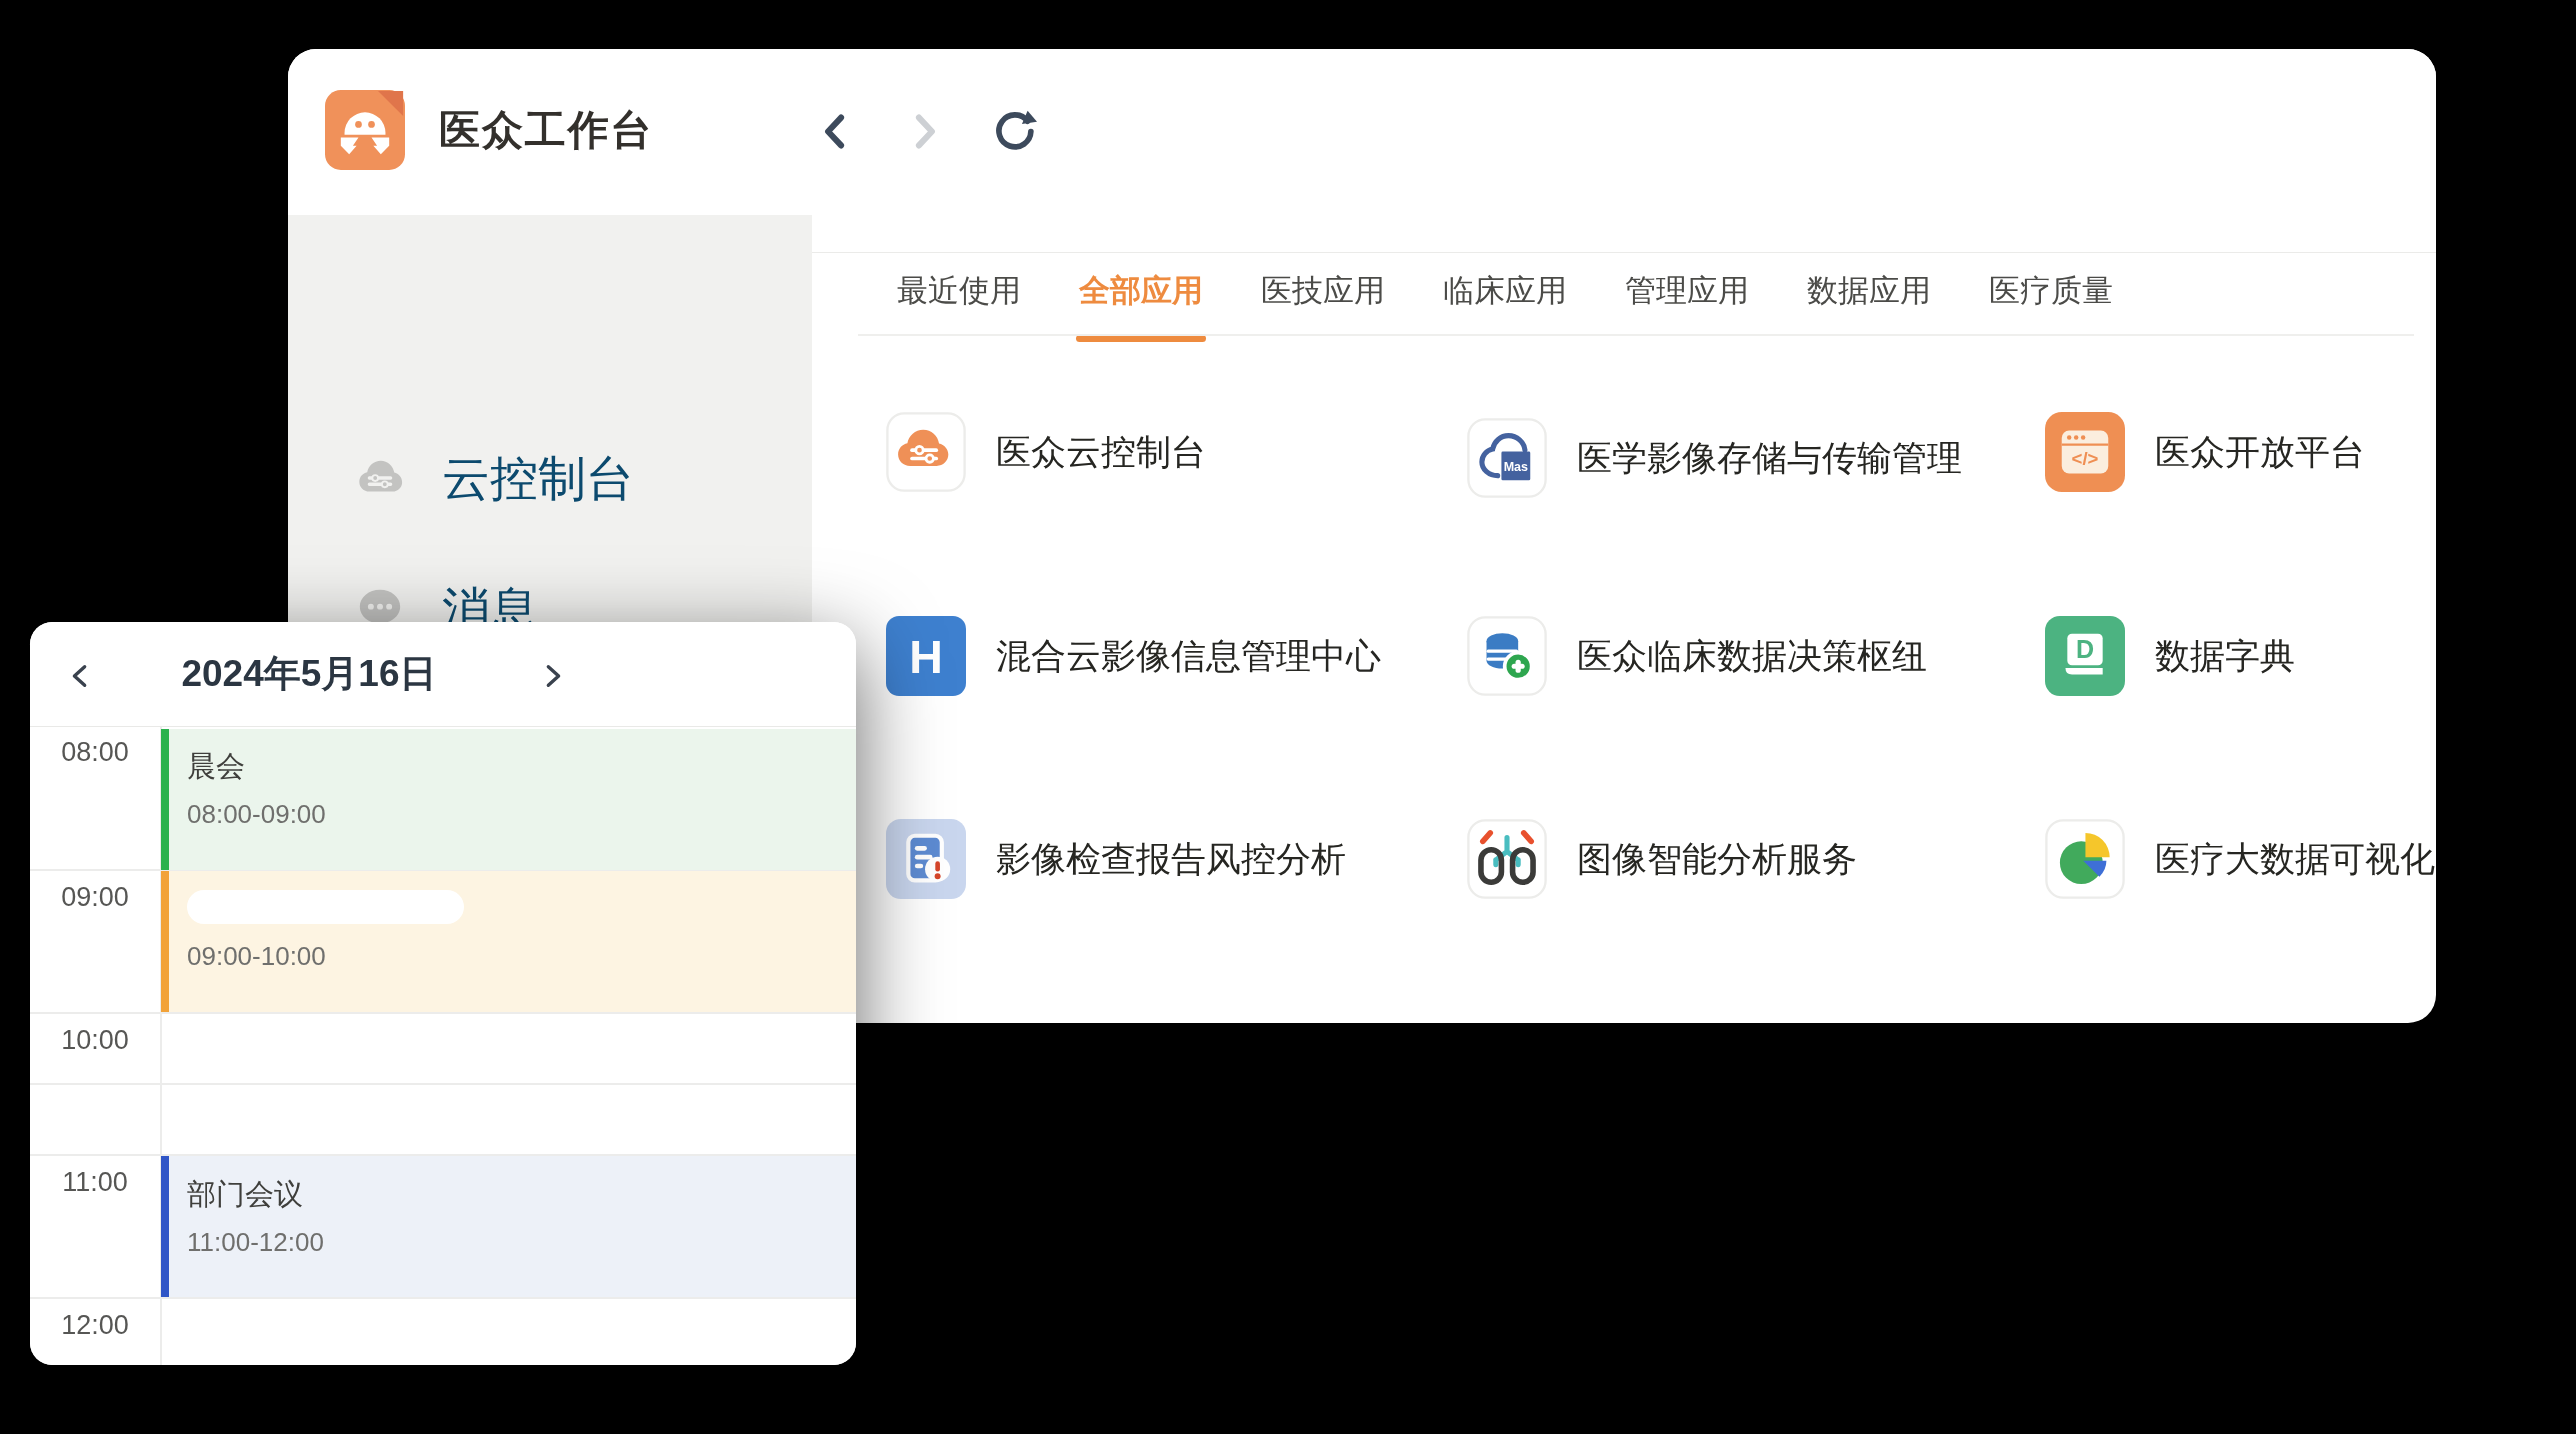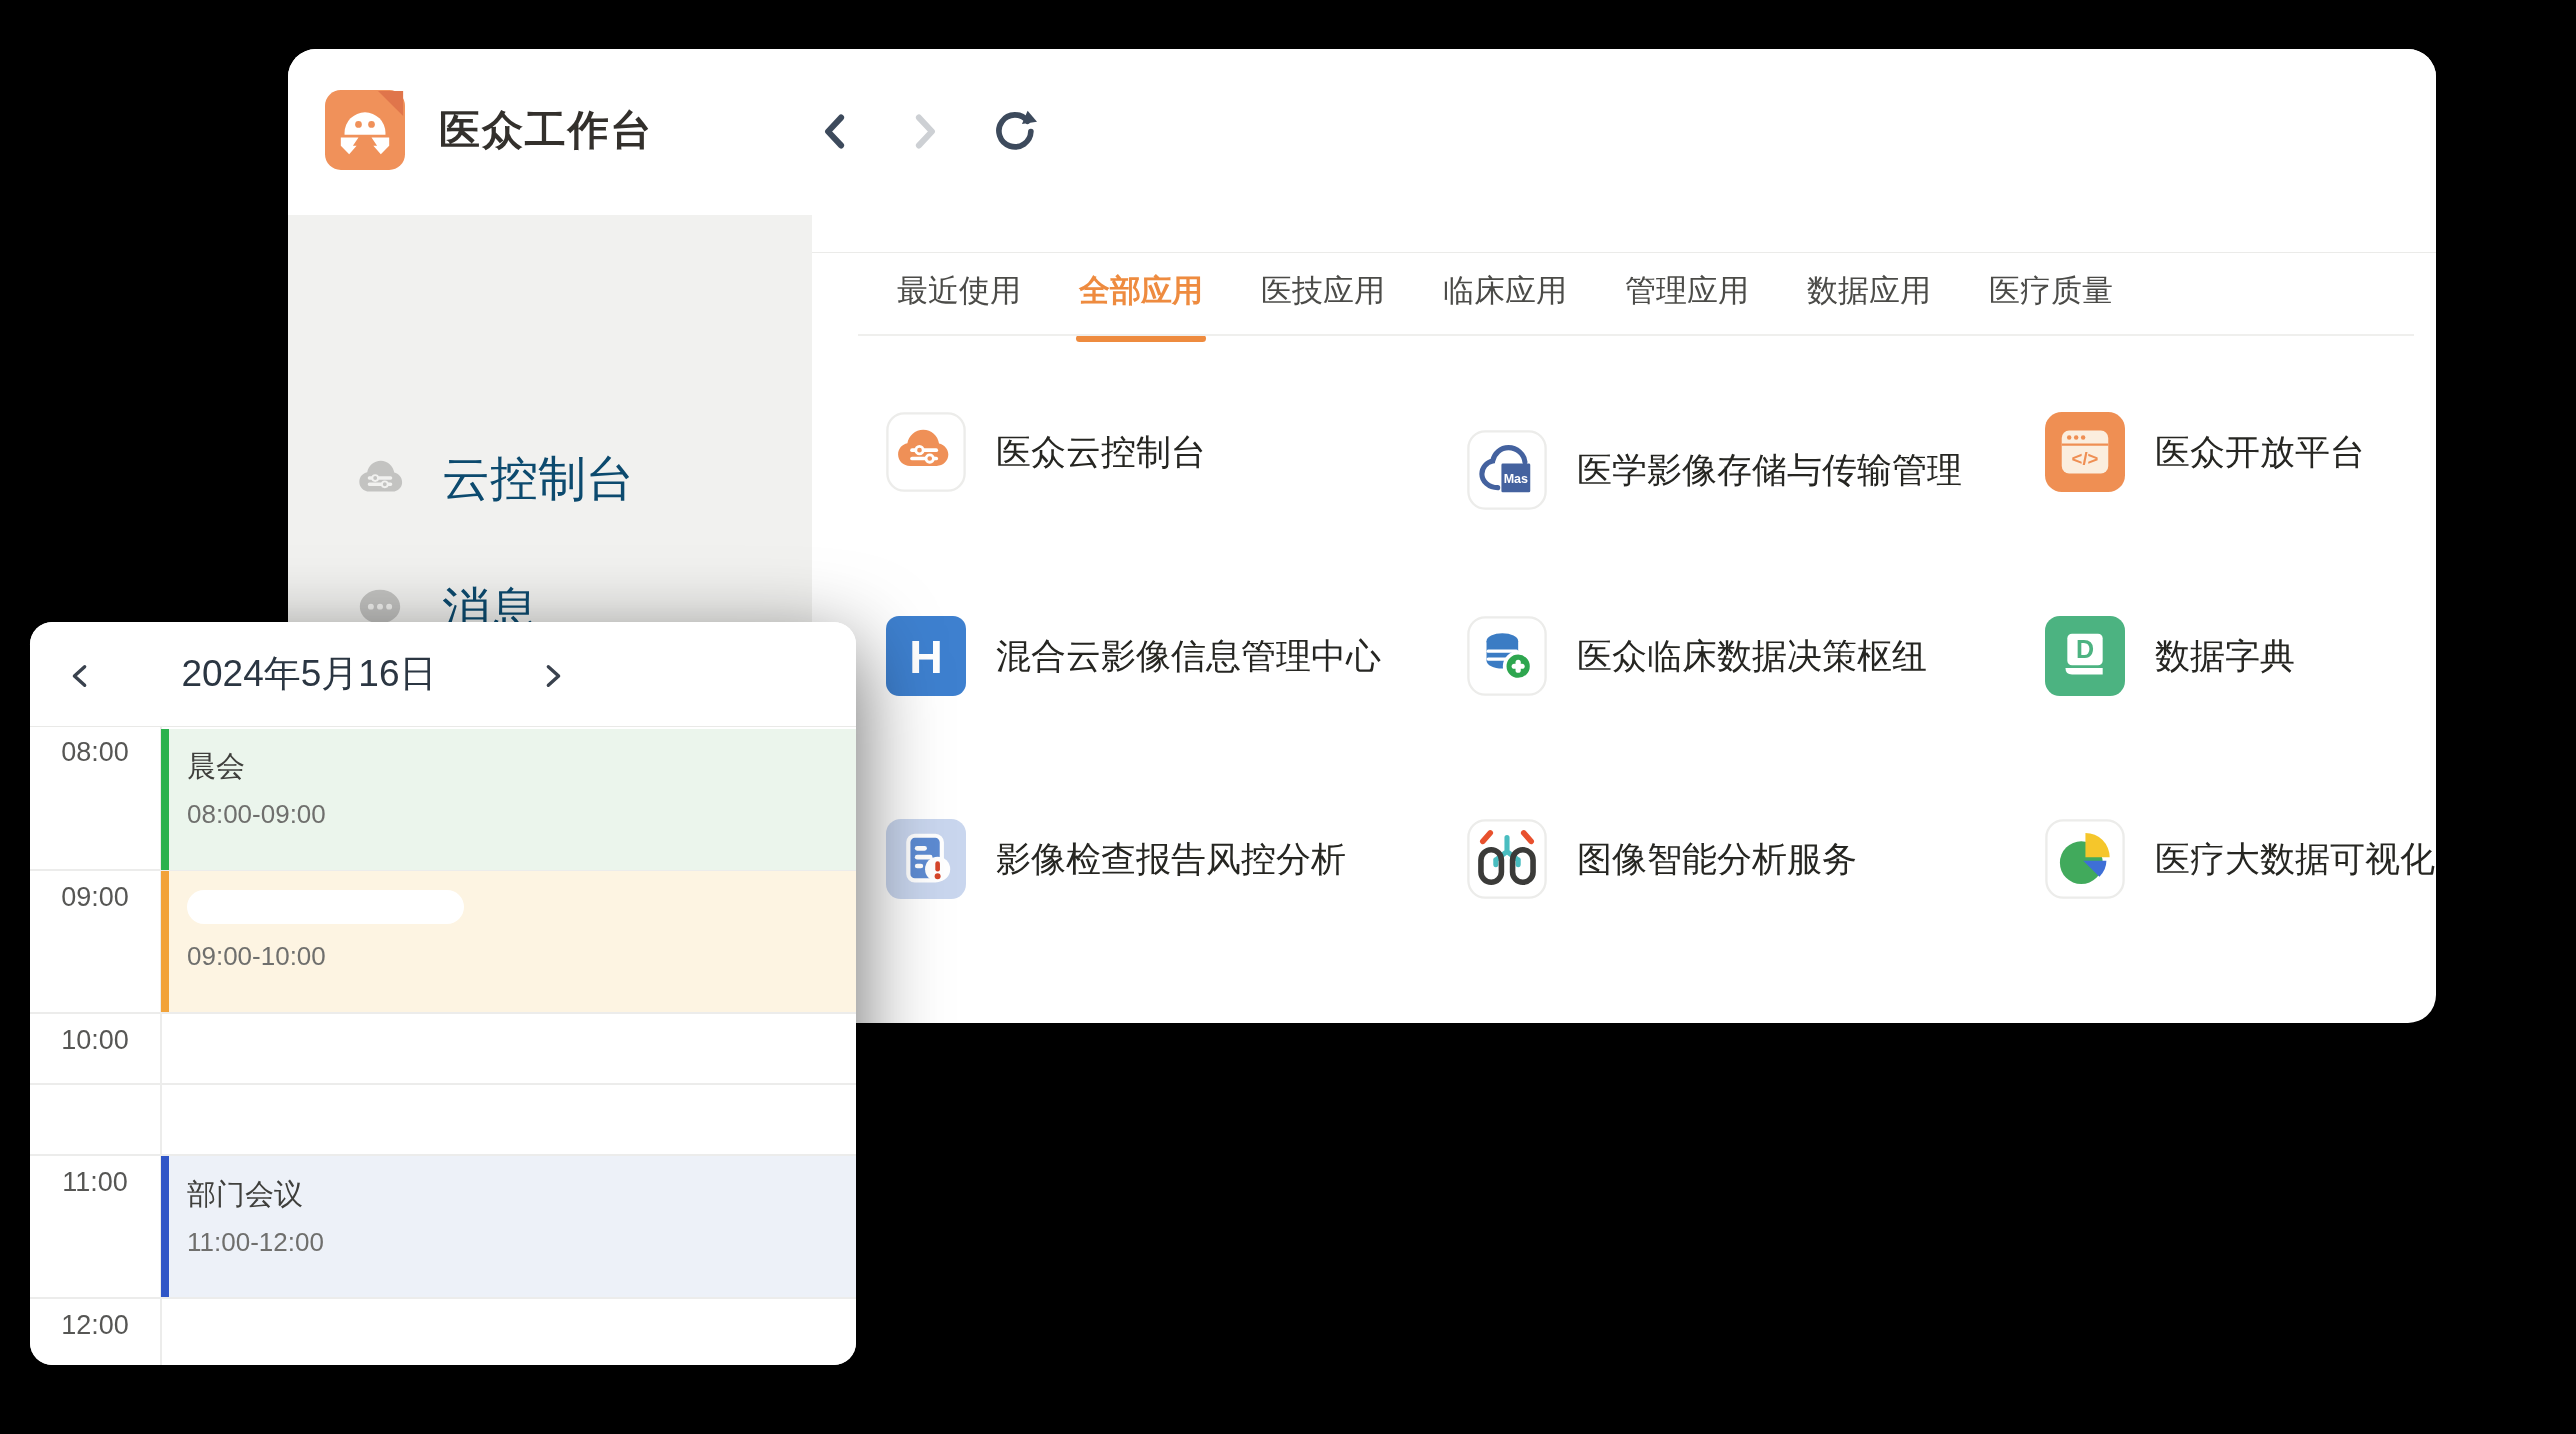--- a/index.html
+++ b/index.html
@@ -38,21 +38,21 @@
   .app-icon { width:80px; height:80px; flex:0 0 80px; }
   .app-label { font-size:35px; font-weight:500; color:#262622; white-space:nowrap; }
 
   
   .cal-panel { position:absolute; left:30px; top:622px; width:826px; height:743px; background:#fff;
                border-radius:22.3px; box-shadow:0 24px 84px rgba(0,0,0,.6); overflow:hidden; }
   .cal-header { position:absolute; left:0; top:0; right:0; height:104px; background:#fff; }
   .cal-nav { position:absolute; top:32px; width:43px; height:43px; display:flex; align-items:center; justify-content:center; cursor:pointer; }
   .cal-prev { left:28px; } .cal-next { left:501px; }
   .cal-title { position:absolute; left:102px; width:354px; height:104px; line-height:104px;
-               text-align:center; font-size:37px; font-weight:400; color:#2b3642; }
+               text-align:center; font-size:37px; font-weight:700; color:#2b3642; }
   .cal-body { position:absolute; left:0; top:104px; right:0; bottom:0; border-top:1.9px solid #e9e9e7; background:#fff; }
   .timecol-line { position:absolute; left:130px; top:0; bottom:0; width:1.9px; background:#ececeb; }
   .hline { position:absolute; left:0; right:0; height:1.9px; background:#ececeb; }
   .time-label { position:absolute; left:0; width:130px; text-align:center; font-size:27px; color:#565654; }
   .cal-event { position:absolute; left:131px; right:0; padding-left:18px; cursor:pointer; }
   .ev-green  { background:#ebf5ec; border-left:8.4px solid #2bb24e; }
   .ev-amber  { background:#fdf4e2; border-left:8.4px solid #f2a238; }
   .ev-blue   { background:#edf1f8; border-left:8.4px solid #2f55c7; }
   .event-title { padding-top:18.6px; font-size:29px; font-weight:500; color:#3f3f3c; }
   .event-time  { padding-top:12px; font-size:26px; color:#6f6f6d; }
@@ -139,21 +139,21 @@
     <svg class="app-icon" viewBox="0 0 86 86">
       <rect x="1.5" y="1.5" width="83" height="83" rx="18" fill="#fff" stroke="#ececea" stroke-width="2.5"></rect>
       <path d="M26 58 C18.8 58 13 52.4 13 45.6 C13 39.6 17.3 34.7 23 33.6 C24.3 25.3 31.4 19 40 19 C48.7 19 55.8 25.4 57 33.8 C62.6 35 67 39.9 67 45.8 C67 52.5 61.4 58 54.5 58 Z" fill="#ef9057"></path>
       <path d="M28 41 H54" stroke="#fff" stroke-width="4" stroke-linecap="round"></path>
       <path d="M28 50 H54" stroke="#fff" stroke-width="4" stroke-linecap="round"></path>
       <circle cx="36" cy="41" r="4" fill="#ef9057" stroke="#fff" stroke-width="3"></circle>
       <circle cx="47" cy="50" r="4" fill="#ef9057" stroke="#fff" stroke-width="3"></circle>
     </svg>
     <span class="app-label">医众云控制台</span>
   </div>
-  <div class="app-cell" style="left:1179px; top:381px;">
+  <div class="app-cell" style="left:1179px; top:369px;">
     <svg class="app-icon" viewBox="0 0 86 86">
       <rect x="1.5" y="1.5" width="83" height="83" rx="18" fill="#fff" stroke="#ececea" stroke-width="2.5"></rect>
       <path d="M33 62 C23.6 62 16 55.4 16 47.3 C16 40.4 21 34.7 27.6 33.4 C29.2 25 36.2 19 44.6 19 C53.8 19 61.3 25.8 62.3 34.5" fill="none" stroke="#44629f" stroke-width="5.5" stroke-linecap="round"></path>
       <rect x="37" y="36" width="31" height="31" rx="1.5" fill="#44629f"></rect>
       <text x="52.5" y="57.5" text-anchor="middle" font-size="13.5" font-weight="700" fill="#fff">Mas</text>
     </svg>
     <span class="app-label">医学影像存储与传输管理</span>
   </div>
   <div class="app-cell" style="left:1757px; top:363px;">
     <svg class="app-icon" viewBox="0 0 86 86">

